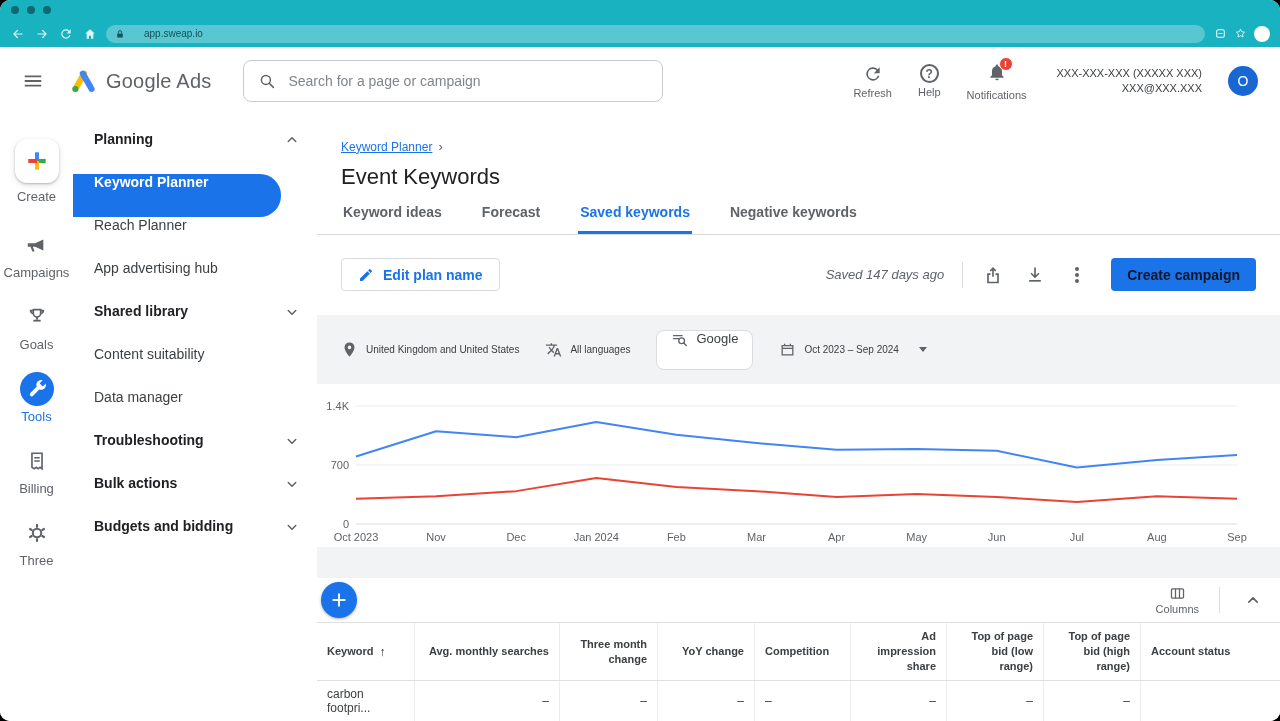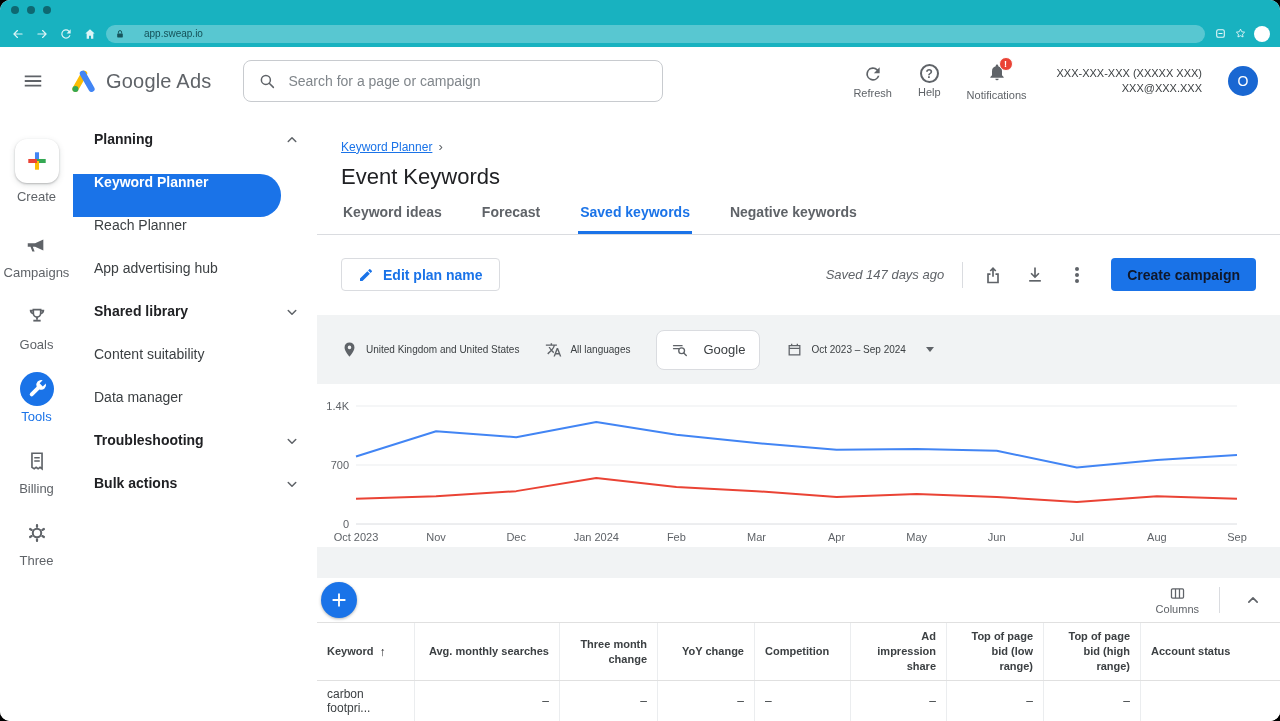--- a/index.html
+++ b/index.html
@@ -80,21 +80,21 @@
   .vdiv { width:1px; height:26px; background:#dadce0; }
   .tool-ic { width:24px; height:24px; display:flex; align-items:center; justify-content:center; cursor:pointer; background:none; border:none; }
   .tool-ic svg { width:20px; height:20px; }
   .kebab { width:4px; height:4px; border-radius:50%; background:#5f6368; box-shadow:0 -6px 0 #5f6368, 0 6px 0 #5f6368; }
   .btn-primary { height:33px; background:#1a73e8; color:#0f172a; border:none; border-radius:4px; font-size:14px; font-weight:bold; padding:9px 16px; cursor:pointer; margin-left:4px; font-family:"Liberation Sans",sans-serif; }
 
   
   .filters { height:73px; background:#f1f3f4; display:flex; align-items:center; padding:0 24px; gap:26px; }
   .filter-chip { display:flex; align-items:center; gap:8px; font-size:10px; color:#3c4043; cursor:pointer; }
   .filter-chip svg { width:17px; height:17px; flex-shrink:0; }
-  .network-select { height:40px; background:#fff; border:1px solid #dadce0; border-radius:8px; display:flex; align-items:center; gap:15px; padding:0 14px; font-size:13px; color:#3c4043; cursor:pointer; }
+  .network-select { height:40px; background:#fff; border:1px solid #dadce0; border-radius:8px; display:flex; gap:8px; padding:0 14px; font-size:13px; color:#3c4043; cursor:pointer; }
   .network-select svg { width:17px; height:17px; }
   .caret { width:0; height:0; border-left:4.5px solid transparent; border-right:4.5px solid transparent; border-top:5px solid #5f6368; margin-left:12px; }
 
   
   .chart-section { height:170px; background:#fff; padding:22px 43px 0 39px; }
   .chart-plot { position:relative; height:118px; }
   #chart-svg { position:absolute; left:0; top:0; width:100%; height:100%; overflow:visible; }
   .y-axis { position:absolute; right:100%; margin-right:7px; top:0; bottom:0; width:30px; }
   .y-axis span { position:absolute; right:0; transform:translateY(-50%); font-size:11px; color:#5f6368; }
   .x-axis { position:absolute; top:100%; left:0; right:0; height:24px; }
@@ -326,20 +326,26 @@
         <span>Data manager</span>
       </div>
       <div class="side-item section">
         <span>Troubleshooting</span>
         <svg class="chev" viewBox="0 0 24 24">
             <polyline points="7,10 12,15 17,10" fill="none" stroke="#5f6368" stroke-width="2" stroke-linecap="round" stroke-linejoin="round"></polyline>
           </svg>
       </div>
       <div class="side-item section">
         <span>Bulk actions</span>
+        <svg class="chev" viewBox="0 0 24 24">
+            <polyline points="7,10 12,15 17,10" fill="none" stroke="#5f6368" stroke-width="2" stroke-linecap="round" stroke-linejoin="round"></polyline>
+          </svg>
+      </div>
+      <div class="side-item section">
+        <span>Budgets and bidding</span>
         <svg class="chev" viewBox="0 0 24 24">
             <polyline points="7,10 12,15 17,10" fill="none" stroke="#5f6368" stroke-width="2" stroke-linecap="round" stroke-linejoin="round"></polyline>
           </svg>
       </div>
     </aside>
 
     <main class="main">
 
       <div class="breadcrumb-row">
         <a class="crumb-link">Keyword Planner</a>

